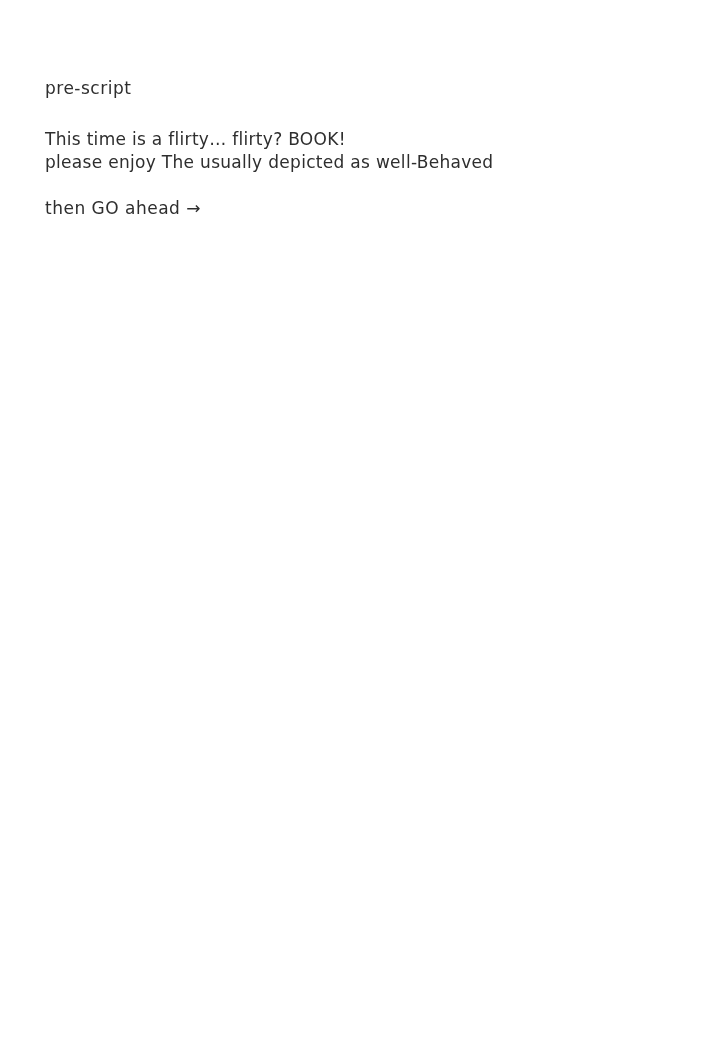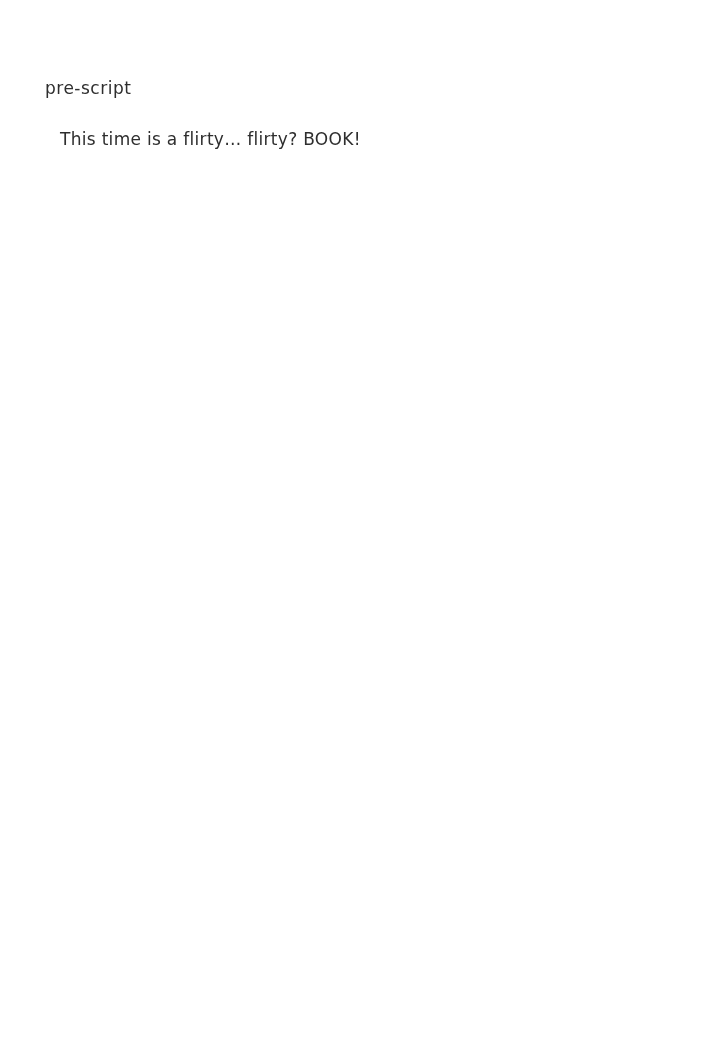--- a/index.html
+++ b/index.html
@@ -28,21 +28,21 @@
   }
   .heading {
     font-family: "DejaVu Sans", sans-serif;
     font-size: 17px;
     letter-spacing: 0.5px;
     color: #2e2e2e;
     margin: 0 0 30px 0;
     font-weight: 400;
   }
   .body-lines {
-    margin: 15px;
+    margin: 0;
     padding: 0;
     list-style: none;
   }
   .body-lines li {
     font-family: "DejaVu Sans", sans-serif;
     font-size: 17px;
     line-height: 23px;
     letter-spacing: 0.3px;
     color: #2e2e2e;
     white-space: nowrap;
@@ -57,15 +57,17 @@
   }
 </style>
 </head>
 <body>
 
 <div class="page">
   <div class="note-block">
     <div class="heading">pre-script</div>
     <ul class="body-lines">
       <li>This time is a flirty… flirty? BOOK!</li>
+      <li>please enjoy The usually depicted as well-Behaved</li>
     </ul>
+    <div class="closing">then GO ahead →</div>
   </div>
 </div>
 
 </body></html>

